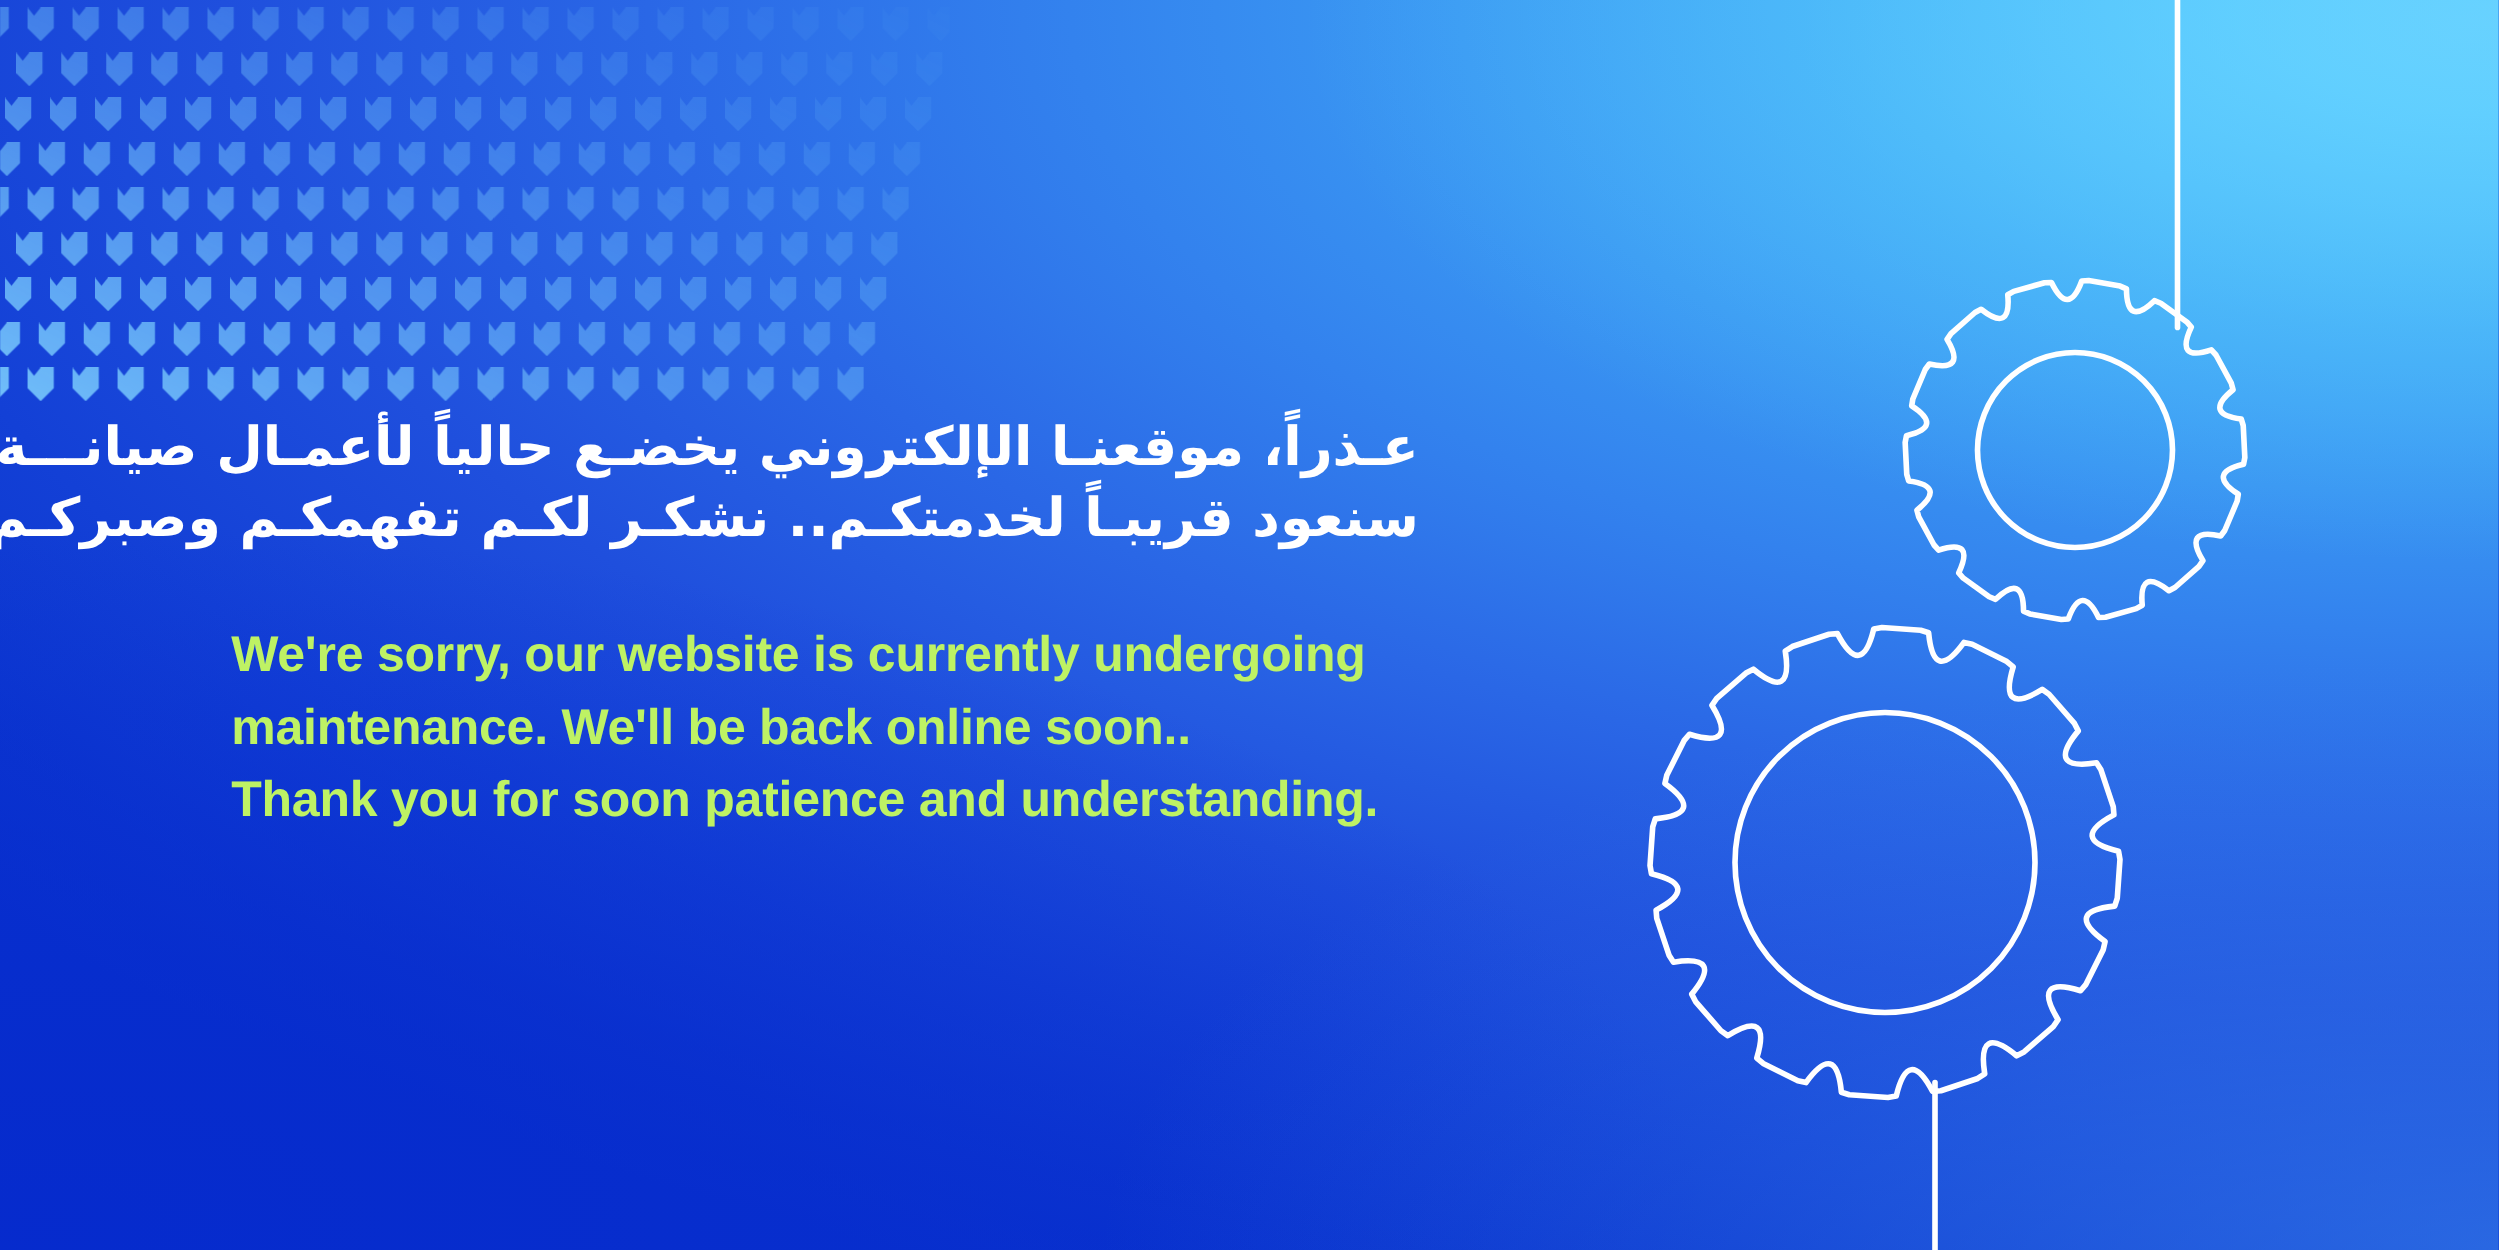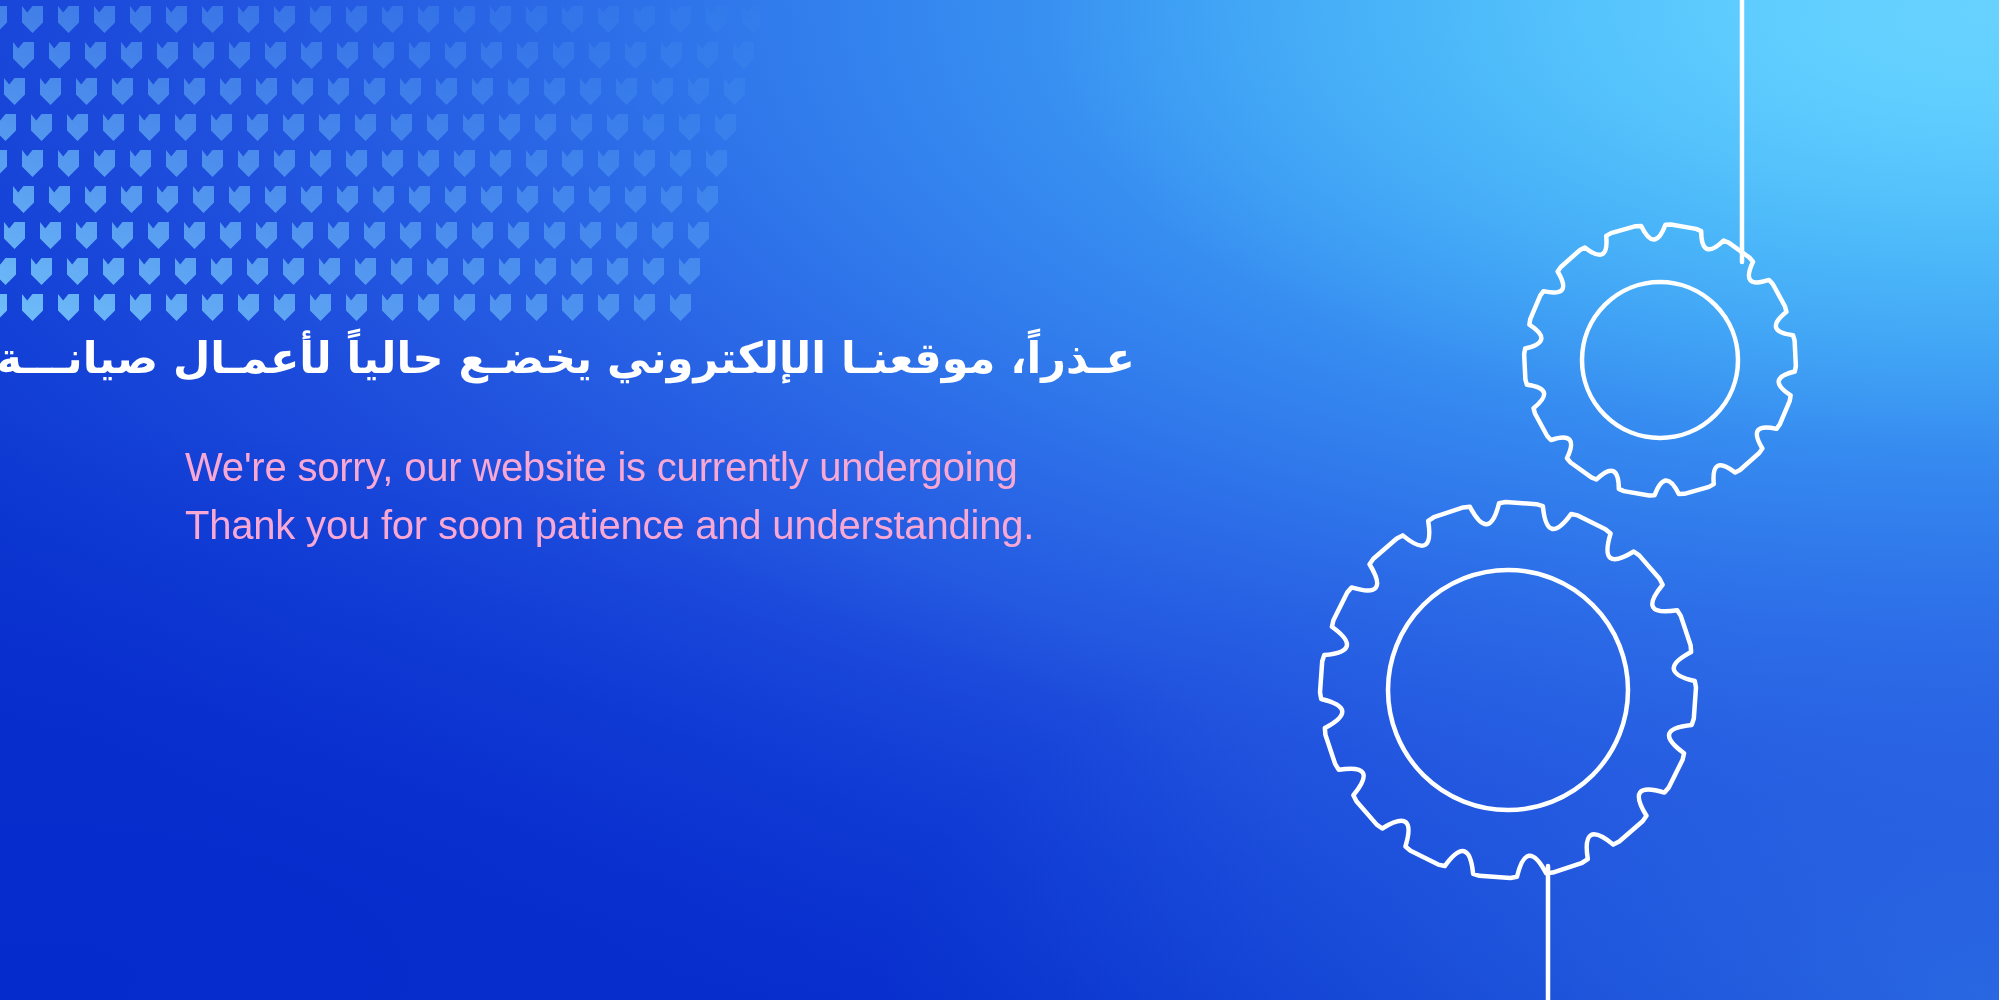--- a/index.html
+++ b/index.html
@@ -90,25 +90,25 @@
     direction: rtl;
   }
   .en-block {
     margin-top: 52px;
     direction: ltr;
     text-align: left;
   }
   .en-line {
     font-family: "Liberation Sans", sans-serif;
     font-size: 40px;
-    font-weight: 400;
+    font-weight: 700;
     line-height: 1.44;
     letter-spacing: -0.2px;
     white-space: nowrap;
-    color: #f9a8d4;
+    color: #bef264;
   }
 </style>
 </head>
 <body>
 
 <div id="stage">
 
   <div class="layer" id="bg-base"></div>
   <div class="layer" id="bg-warm"></div>
   <div class="layer" id="bg-tr"></div>
@@ -332,22 +332,24 @@
 
       <path id="gear-large-teeth" d="M1499.03 503.16L1505.62 502.02L1536.52 504.18L1542.89 506.22Q1546.86 547.45 1571.21 513.94L1571.21 513.94L1577.74 515.41L1605.46 529.23L1610.56 533.56Q1598.46 573.18 1633.77 551.53L1633.77 551.53L1639.24 555.39L1659.56 578.77L1662.62 584.72Q1636.28 616.68 1677.19 610.21L1677.19 610.21L1680.77 615.86L1690.59 645.24L1691.14 651.91Q1654.57 671.35 1694.84 681.03L1694.84 681.03L1695.98 687.62L1693.82 718.52L1691.78 724.89Q1650.55 728.86 1684.06 753.21L1684.06 753.21L1682.59 759.74L1668.77 787.46L1664.44 792.56Q1624.82 780.46 1646.47 815.77L1646.47 815.77L1642.61 821.24L1619.23 841.56L1613.28 844.62Q1581.32 818.28 1587.79 859.19L1587.79 859.19L1582.14 862.77L1552.76 872.59L1546.09 873.14Q1526.65 836.57 1516.97 876.84L1516.97 876.84L1510.38 877.98L1479.48 875.82L1473.11 873.78Q1469.14 832.55 1444.79 866.06L1444.79 866.06L1438.26 864.59L1410.54 850.77L1405.44 846.44Q1417.54 806.82 1382.23 828.47L1382.23 828.47L1376.76 824.61L1356.44 801.23L1353.38 795.28Q1379.72 763.32 1338.81 769.79L1338.81 769.79L1335.23 764.14L1325.41 734.76L1324.86 728.09Q1361.43 708.65 1321.16 698.97L1321.16 698.97L1320.02 692.38L1322.18 661.48L1324.22 655.11Q1365.45 651.14 1331.94 626.79L1331.94 626.79L1333.41 620.26L1347.23 592.54L1351.56 587.44Q1391.18 599.54 1369.53 564.23L1369.53 564.23L1373.39 558.76L1396.77 538.44L1402.72 535.38Q1434.68 561.72 1428.21 520.81L1428.21 520.81L1433.86 517.23L1463.24 507.41L1469.91 506.86Q1489.35 543.43 1499.03 503.16Z"></path>
       <circle id="gear-large-hub" cx="1508" cy="690" r="120"></circle>
     </g>
   </svg>
 
   <div id="copy">
 
     <div class="ar-block" dir="rtl" lang="ar">
       <div class="ar-line">عـذراً، موقعنـا الإلكتروني يخضـع حالياً لأعمـال صيانـــة.</div>
+      <div class="ar-line">سنعود قريبـاً لخدمتكـم.. نشكـر لكـم تفهمكـم وصبركـم</div>
     </div>
 
     <div class="en-block" dir="ltr" lang="en">
       <div class="en-line">We're sorry, our website is currently undergoing</div>
+      <div class="en-line">maintenance. We'll be back online soon..</div>
       <div class="en-line">Thank you for soon patience and understanding.</div>
     </div>
 
   </div>
 
 </div>
 
 </body></html>

